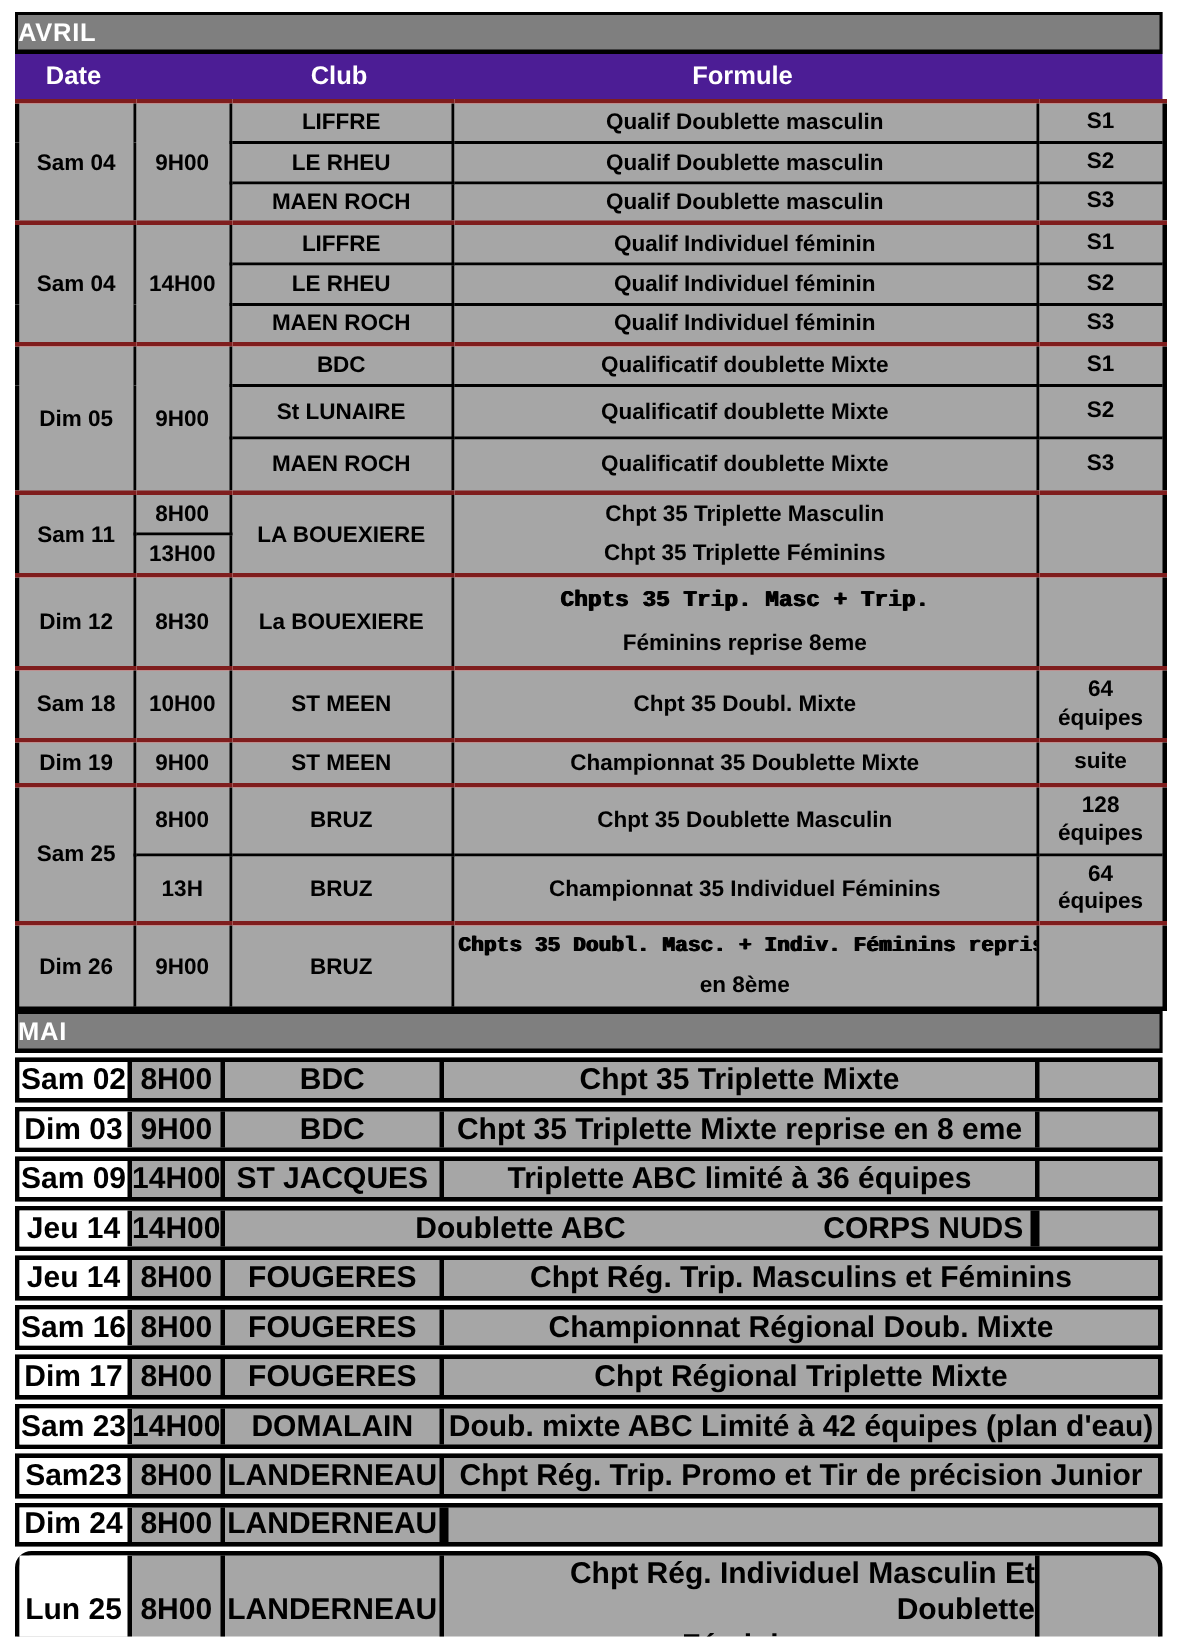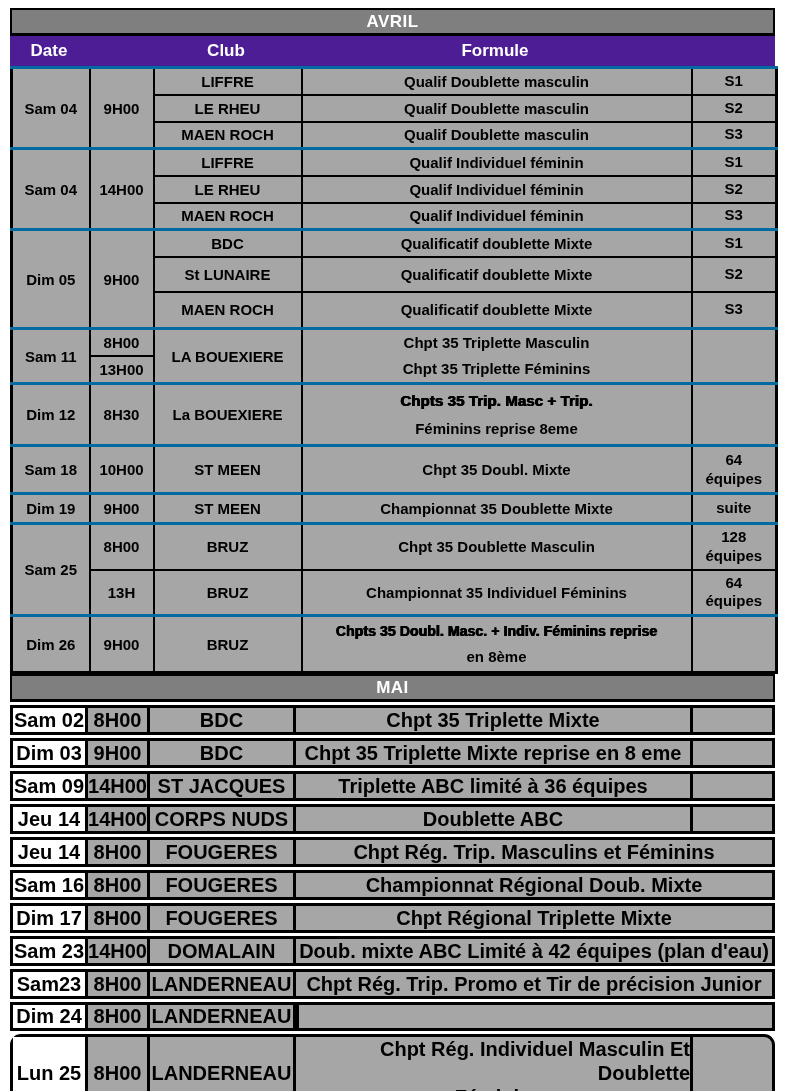--- a/index.html
+++ b/index.html
@@ -9,21 +9,21 @@
     font-weight:bold;color:#000;
     -webkit-font-smoothing:antialiased;
   }
   .sheet{padding:8px 0 0 10px;width:765px;}
 
   
   .band{
     box-sizing:border-box;width:765px;height:28px;
     background:#7f7f7f;border:2px solid #000;border-bottom:3px solid #000;
     color:#fff;font-size:17px;letter-spacing:.5px;
-    display:flex;align-items:center;justify-content:center;
+    display:flex;align-items:center;
   }
 
   
   .cols-header{
     box-sizing:border-box;width:765px;height:30px;background:#4c1d95;color:#fff;
     display:flex;align-items:center;font-size:17px;
   }
   .cols-header .seg{display:flex;align-items:center;justify-content:center;box-sizing:border-box;}
   .seg.s-date{width:78px;}
   .seg.s-time{width:64px;}
@@ -35,25 +35,25 @@
   table.avril{
     border-collapse:collapse;table-layout:fixed;width:765px;
     border:3px solid #000;
   }
   table.avril td{
     border:2px solid #000;background:#a6a6a6;
     text-align:center;vertical-align:middle;
     font-size:15px;font-weight:bold;padding:0 3px;
     overflow:hidden;
   }
-  table.avril tr.gs td{border-top:3px solid #0369a1;}
+  table.avril tr.gs td{border-top:3px solid #7f1d1d;}
   table.avril td.note{font-size:15px;line-height:1.25;padding:0 6px;}
   .two-line div{line-height:26px;}
   .two-line.sp div{line-height:28px;}
-  .xbold{text-shadow:0.6px 0 0 #000, -0.3px 0 0 #000;letter-spacing:.1px;}
+  .xbold{text-shadow:0.6px 0 0 #000, -0.3px 0 0 #000;letter-spacing:.1px;font-family:Liberation Mono, monospace;}
 
   
   .mai-row{
     box-sizing:border-box;width:765px;min-height:27px;
     border:3px solid #000;background:#a6a6a6;
     display:flex;align-items:stretch;margin-top:3px;
   }
   .mai-row.tall{min-height:54px;border-radius:11px;}
   .mai-row .cell{
     display:flex;align-items:center;justify-content:center;
@@ -240,22 +240,22 @@
       <div class="cell m-date">Sam 09</div>
       <div class="cell m-time">14H00</div>
       <div class="cell m-club">ST JACQUES</div>
       <div class="cell m-form">Triplette ABC limité à 36 équipes</div>
       <div class="cell m-note"></div>
     </div>
 
     <div class="mai-row">
       <div class="cell m-date">Jeu 14</div>
       <div class="cell m-time">14H00</div>
+      <div class="cell m-form">Doublette ABC</div>
       <div class="cell m-club">CORPS NUDS</div>
-      <div class="cell m-form">Doublette ABC</div>
       <div class="cell m-note"></div>
     </div>
 
     <div class="mai-row">
       <div class="cell m-date">Jeu 14</div>
       <div class="cell m-time">8H00</div>
       <div class="cell m-club">FOUGERES</div>
       <div class="cell m-form">Chpt Rég. Trip. Masculins et Féminins</div>
     </div>
 

